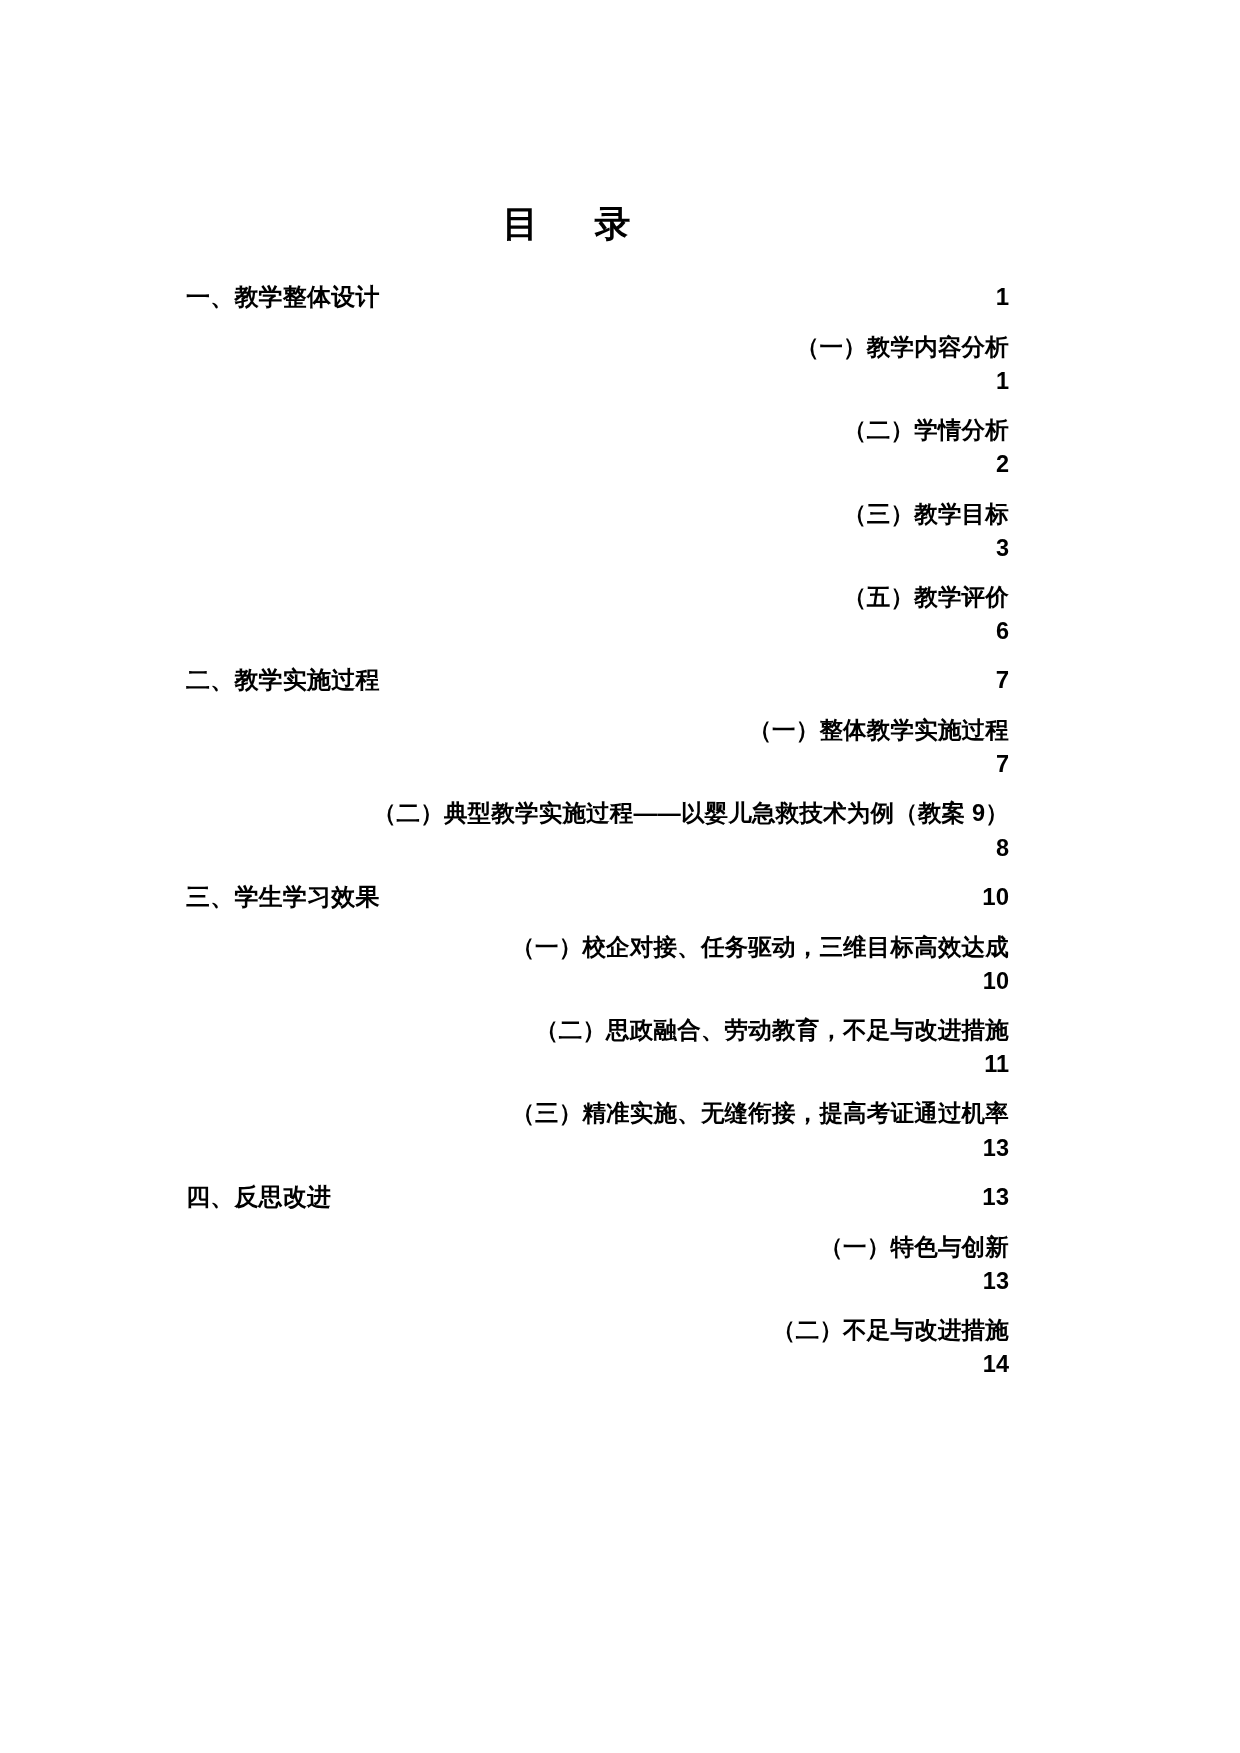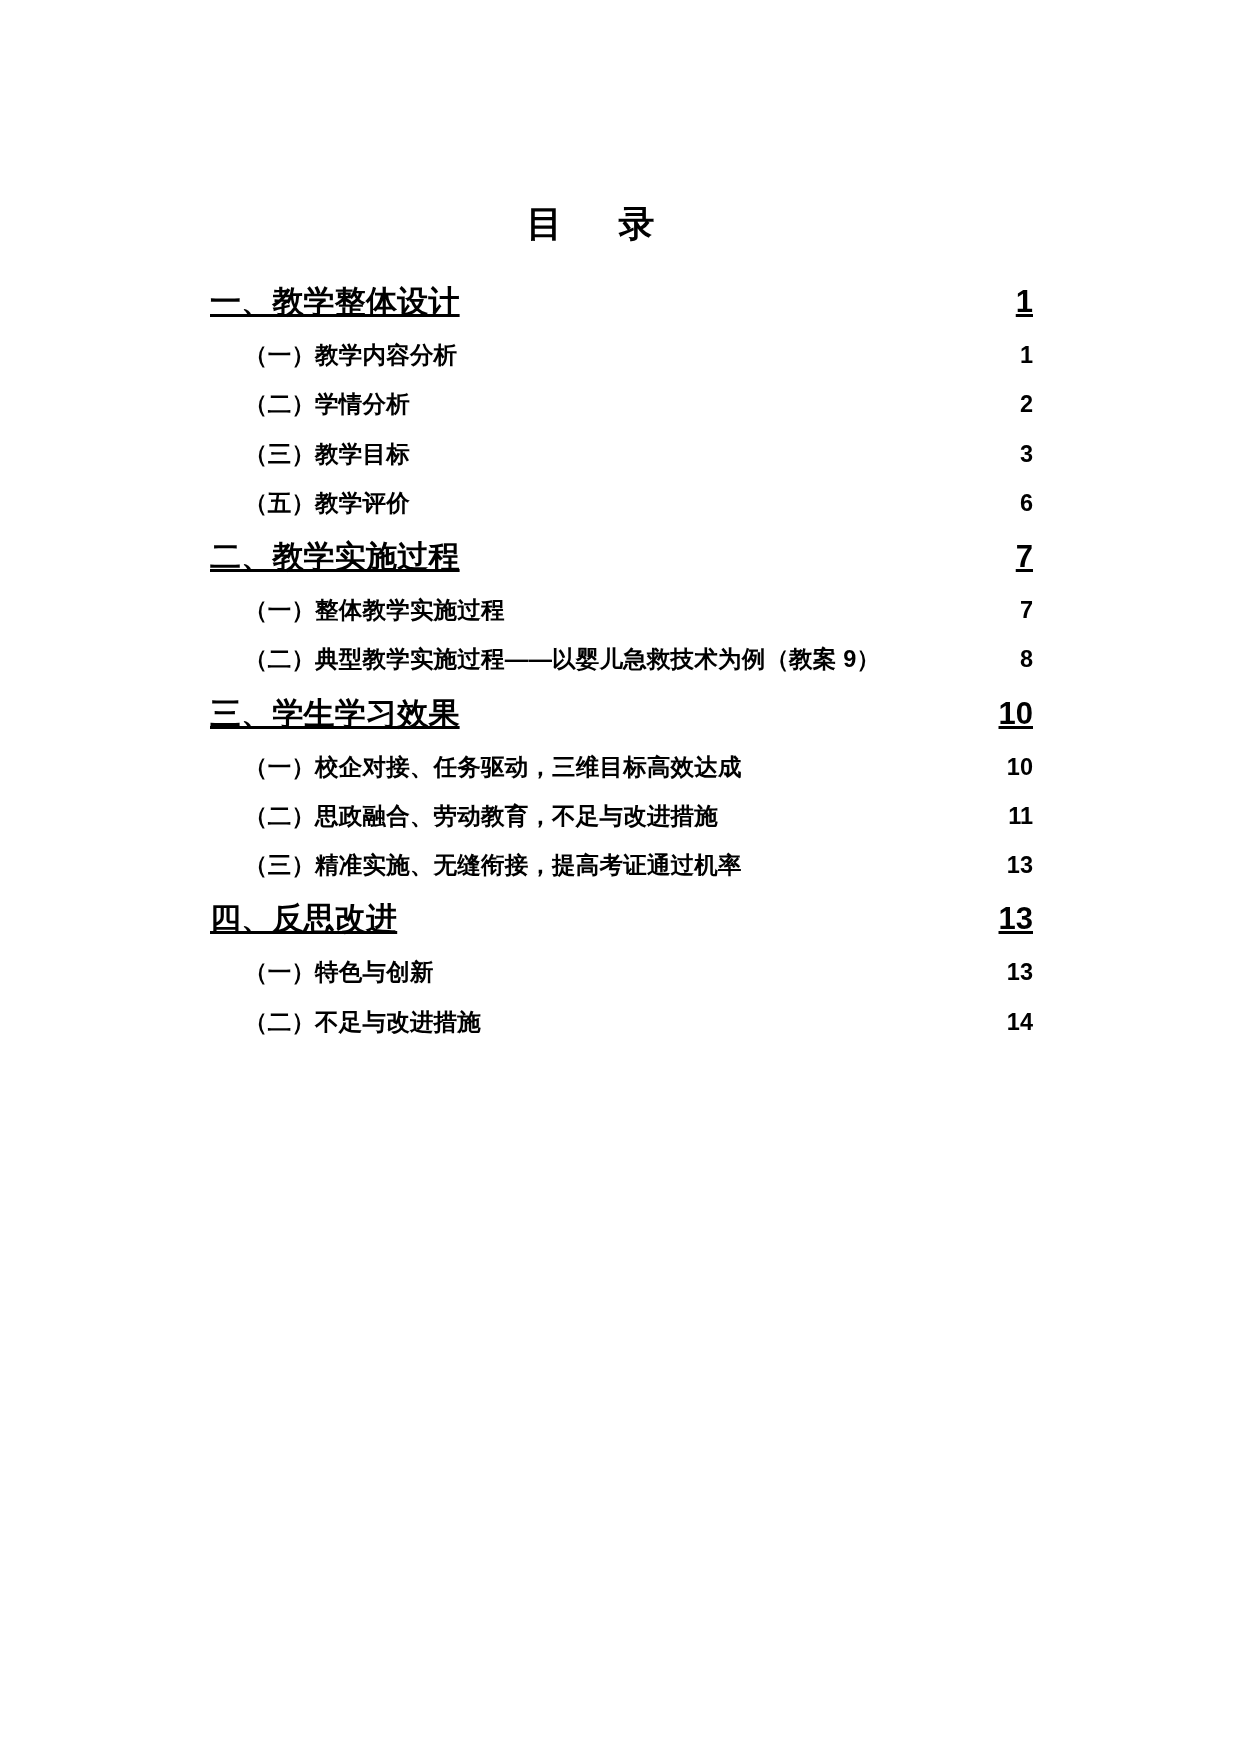--- a/index.html
+++ b/index.html
@@ -13,21 +13,20 @@
     font-family: "Liberation Sans", "DejaVu Sans", sans-serif;
     color: #000000;
     position: relative;
     overflow: hidden;
   }
   .page {
     box-sizing: border-box;
     width: 1149px;
     height: 1753px;
     padding: 200px 140px 0 140px;
-    margin-left: 24px;
   }
   .toc-title {
     text-align: center;
     font-size: 36px;
     font-weight: bold;
     letter-spacing: 10px;
     margin: 0 0 34px 0;
     padding-right: 6px;
     font-family: "DejaVu Sans", "Liberation Sans", sans-serif;
   }
@@ -38,27 +37,27 @@
   }
   .toc-row {
     display: flex;
     align-items: flex-end;
     font-weight: bold;
     line-height: 1.2;
     margin-bottom: 21px;
     white-space: nowrap;
   }
   .toc-row.level-1 {
-    font-size: 31px;
+    font-size: 24px;
     padding-left: 46px;
-    text-decoration: underline;
   }
   .toc-row.level-2 {
     font-size: 23.5px;
     padding-left: 80px;
+    flex-direction: column;
   }
   .toc-label {
     flex: 0 0 auto;
     letter-spacing: 0.2px;
   }
   .toc-dots {
     flex: 1 1 auto;
     overflow: hidden;
     margin: 0 4px 5px 6px;
     height: 1px;

